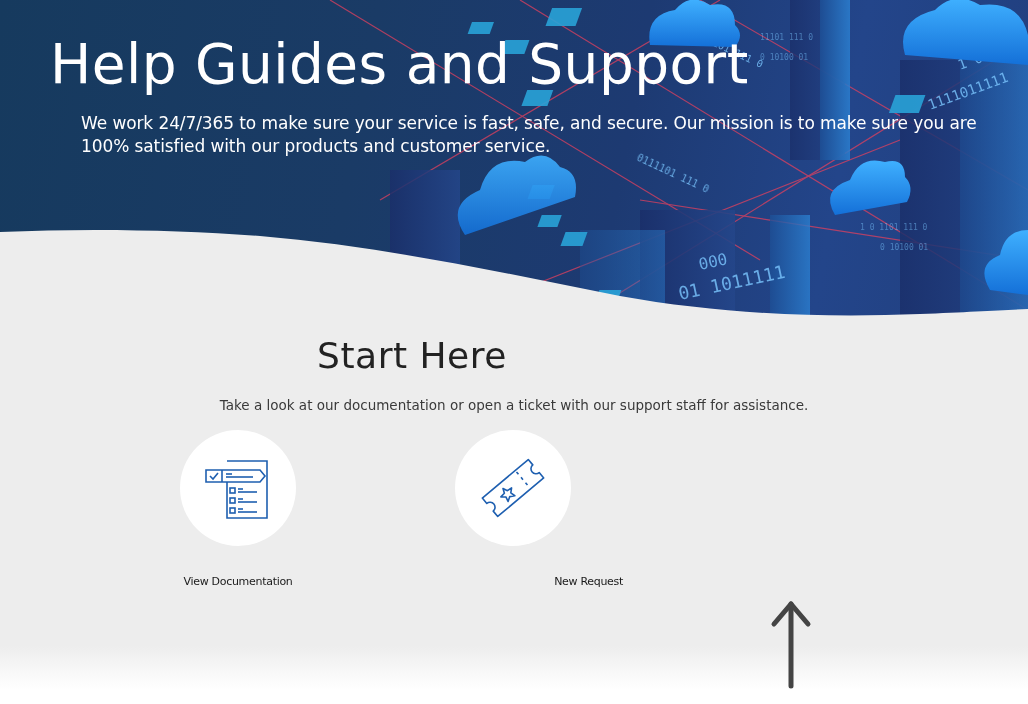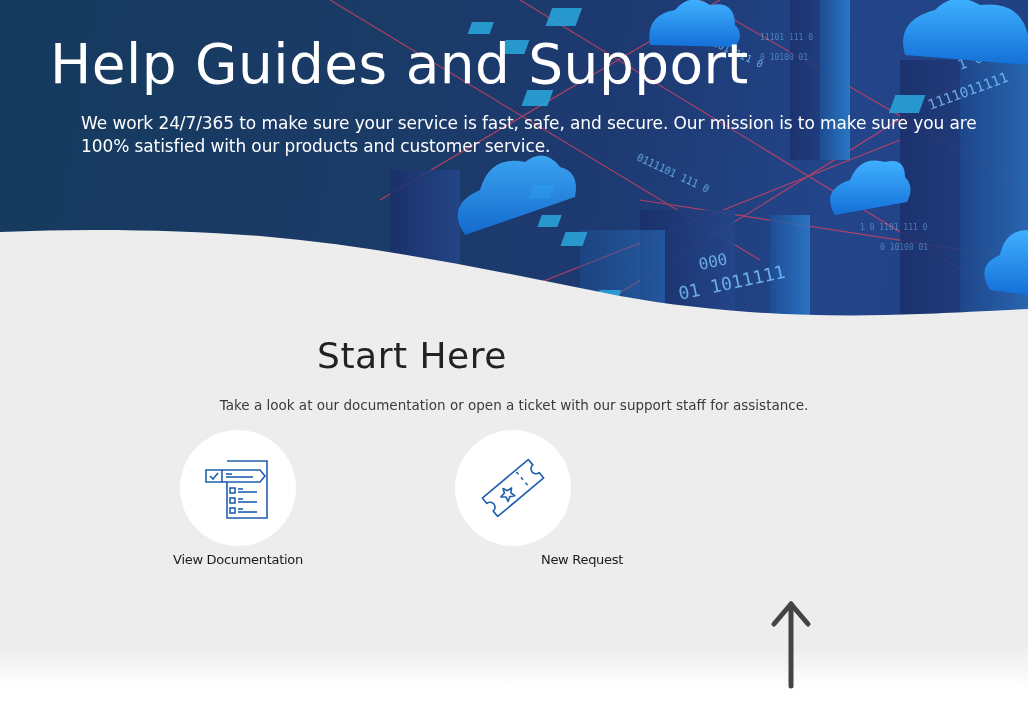--- a/index.html
+++ b/index.html
@@ -47,21 +47,21 @@
 
     .option {
       position: absolute; top: 430px; width: 220px; text-align: center;
       cursor: pointer;
     }
     .option .circle {
       width: 116px; height: 116px; border-radius: 50%; background: #ffffff;
       margin: 0 auto; display: flex; align-items: center; justify-content: center;
     }
     .option .label {
-      display: block; margin-top: 3px; font-size: 13px; color: #1a1a1a; line-height: 22px;
+      display: block; margin-top: 25px; font-size: 11px; color: #1a1a1a; line-height: 22px;
       font-family: "DejaVu Sans", sans-serif; letter-spacing: -0.3px;
     }
     .opt-doc { left: 128px; }
     .opt-new { left: 403px; text-align: right; }
     .opt-view { left: 679px; }
 
     .bottom-fade {
       position: absolute; left: 0; top: 646px; width: 1028px; height: 58px;
       background: linear-gradient(to bottom, #ededed 0%, #f8f8f8 45%, #ffffff 75%, #ffffff 100%);
     }

